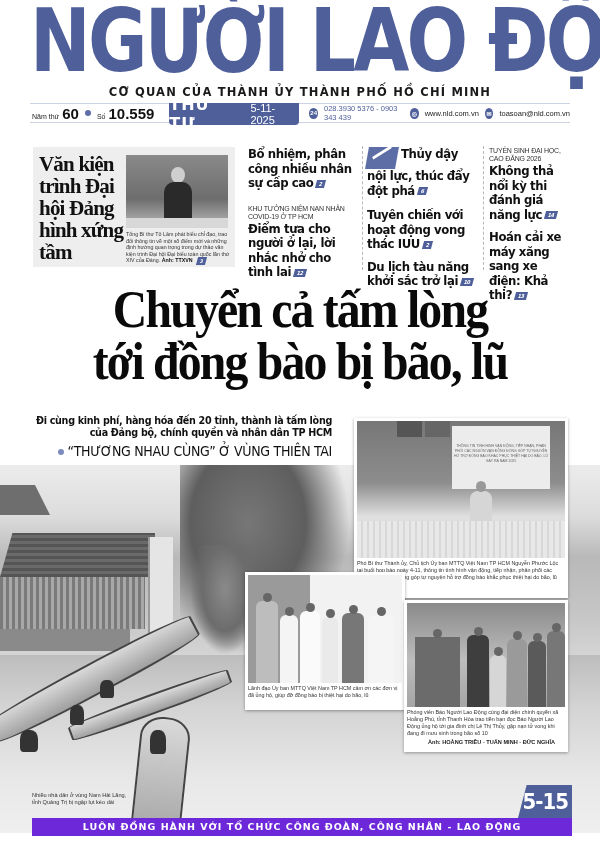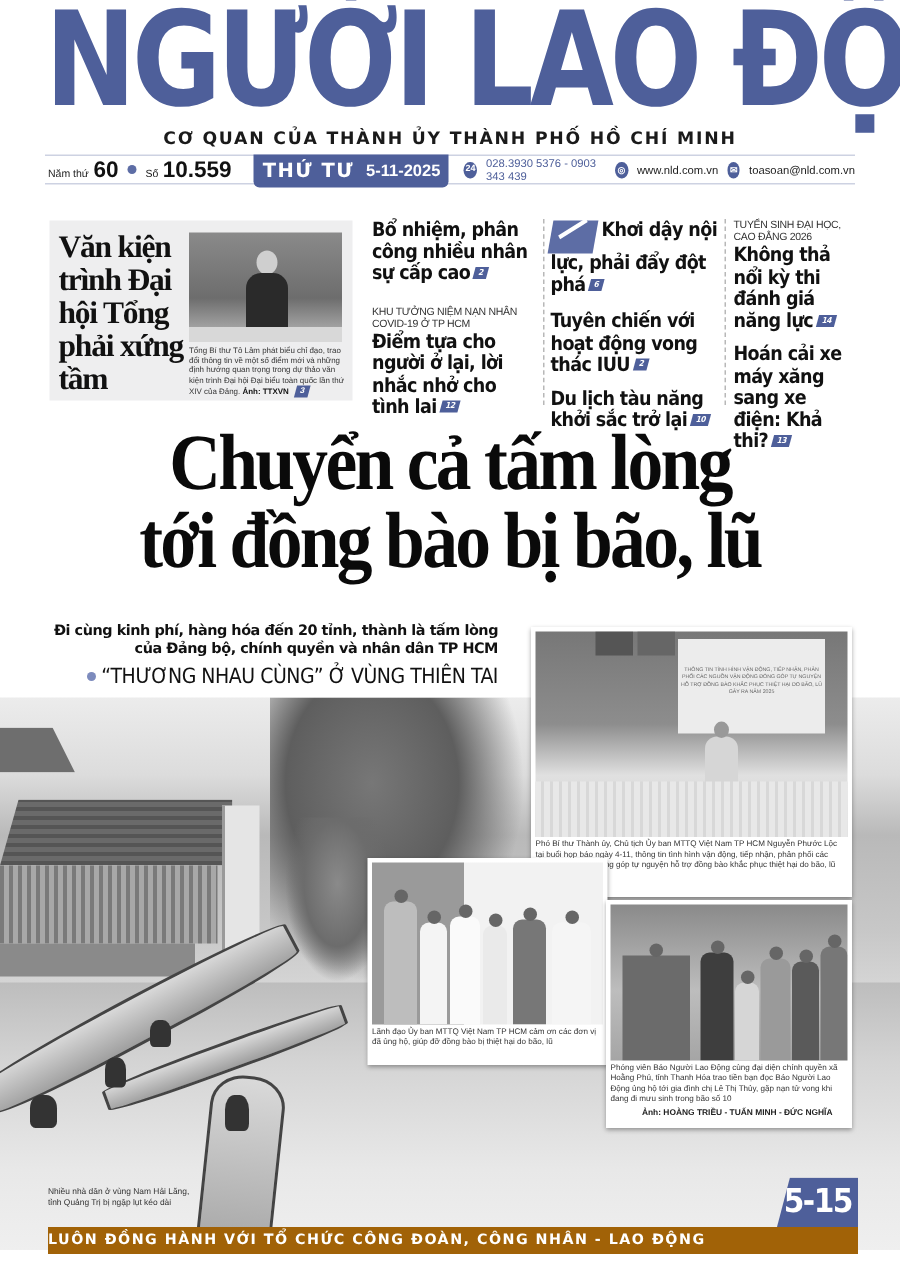--- a/index.html
+++ b/index.html
@@ -9,22 +9,22 @@
   .masthead { position: absolute; left: 30px; top: 8px; width: 540px; height: 74px; display: flex; justify-content: space-between; align-items: flex-end; }
   .masthead-title { font-family: "DejaVu Sans", sans-serif; font-weight: 900; font-size: 78px; line-height: 74px; color: #4e5f9a; letter-spacing: -3px; transform: scaleY(1.12) scaleX(0.93); transform-origin: left bottom; white-space: nowrap; }
   .tagline { position: absolute; left: 0; width: 600px; top: 85px; text-align: center; font-family: "DejaVu Sans", sans-serif; font-weight: bold; font-size: 11.5px; letter-spacing: 1.2px; color: #1a1a1a; }
 
   .infobar { position: absolute; left: 30px; top: 103px; width: 540px; height: 20px; display: flex; align-items: center; border-top: 1px solid #cdd2e2; border-bottom: 1px solid #cdd2e2; }
   .info-left { display: flex; align-items: baseline; gap: 3px; width: 155px; padding-left: 2px; }
   .info-small { font-size: 7px; color: #222; }
   .info-big { font-weight: 900; font-size: 15px; color: #111; }
   .dot { width: 6px; height: 6px; border-radius: 50%; background: #5d6da5; display: inline-block; margin: 0 3px; align-self: center; }
   .day-box { background: #4e5f9a; color: #fff; height: 22px; width: 145px; display: flex; align-items: center; justify-content: center; gap: 8px; margin-top: 2px; border-radius: 0 0 4px 4px; }
-  .day-name { font-family: "DejaVu Sans", sans-serif; font-weight: 900; font-size: 13px; letter-spacing: 1px; }
-  .day-date { font-size: 11px; font-weight: bold; }
+  .day-name { font-family: "DejaVu Sans", sans-serif; font-weight: 900; font-size: 16px; letter-spacing: 1px; }
+  .day-date { font-size: 11px; font-weight: normal; }
   .info-right { display: flex; align-items: center; gap: 6px; padding-left: 10px; font-size: 7.5px; color: #4e5f9a; }
   .ic { display: inline-flex; align-items: center; justify-content: center; width: 11px; height: 11px; border-radius: 50%; background: #4e5f9a; color: #fff; font-size: 6px; font-weight: bold; }
   .info-right .txt-dark { color: #222; text-align: center; }
 
   
   .teaser-box { position: absolute; left: 33px; top: 147px; width: 202px; height: 120px; background: #eeeeef; }
   .teaser-headline { position: absolute; left: 6px; top: 6px; width: 95px; font-family: "Liberation Serif", serif; font-weight: bold; font-size: 21px; line-height: 22px; color: #111; letter-spacing: -0.8px; }
   .teaser-photo { position: absolute; left: 93px; top: 8px; width: 102px; height: 73px; background: linear-gradient(180deg, #8a8a8a 0%, #6d6d6d 60%, #bcbcbc 100%); overflow: hidden; }
   .teaser-photo .person { position: absolute; left: 38px; top: 12px; width: 28px; height: 55px; }
   .teaser-photo .head { position: absolute; left: 7px; top: 0; width: 14px; height: 16px; background: #cfcfcf; border-radius: 50%; }
@@ -85,21 +85,21 @@
   .inset2 .cap { left: 3px; top: 113px; width: 154px; }
   .grp { position: absolute; bottom: 0; background: #e9e9e9; border-radius: 6px 6px 0 0; }
   .grp::before { content: ""; position: absolute; left: 50%; top: -8px; width: 9px; height: 9px; margin-left: -4.5px; border-radius: 50%; background: #666; }
 
   .inset3 { left: 404px; top: 600px; width: 164px; height: 152px; }
   .inset3 .ph { left: 3px; top: 3px; width: 158px; height: 104px; background: linear-gradient(180deg, #8a8a8a 0%, #bdbdbd 55%, #a5a5a5 100%); }
   .inset3 .cap { left: 3px; top: 109px; width: 158px; }
   .inset3 .credit { position: absolute; left: 3px; top: 139px; width: 158px; text-align: right; font-size: 5.6px; font-weight: bold; color: #222; padding-right: 10px; }
 
   .page-range { position: absolute; left: 518px; top: 785px; width: 54px; height: 33px; background: #4e5f9a; color: #fff; font-family: "DejaVu Sans Condensed", "DejaVu Sans", sans-serif; font-weight: bold; font-size: 22px; text-align: right; padding-right: 4px; line-height: 33px; clip-path: polygon(16% 0, 100% 0, 100% 100%, 0 100%); letter-spacing: -1px; }
-  .footer-bar { position: absolute; left: 32px; top: 818px; width: 540px; height: 18px; background: #a16207; color: #fff; font-family: "DejaVu Sans", sans-serif; font-weight: bold; font-size: 9.5px; line-height: 18px; letter-spacing: 1px; }
+  .footer-bar { position: absolute; left: 32px; top: 818px; width: 540px; height: 18px; background: #6d28d9; color: #fff; text-align: center; font-family: "DejaVu Sans", sans-serif; font-weight: bold; font-size: 9.5px; line-height: 18px; letter-spacing: 1px; }
 </style>
 </head>
 <body>
 
 <div class="masthead">
   <div class="masthead-title">NGƯỜI LAO ĐỘNG</div>
 </div>
 <div class="tagline">CƠ QUAN CỦA THÀNH ỦY THÀNH PHỐ HỒ CHÍ MINH</div>
 
 <div class="infobar">
@@ -118,21 +118,21 @@
     <span class="ic">24</span>
     <span>028.3930 5376 - 0903 343 439</span>
     <span class="ic">◎</span>
     <span class="txt-dark">www.nld.com.vn</span>
     <span class="ic">✉</span>
     <span class="txt-dark">toasoan@nld.com.vn</span>
   </div>
 </div>
 
 <div class="teaser-box">
-  <div class="teaser-headline">Văn kiện trình Đại hội Tổng phải xứng tầm</div>
+  <div class="teaser-headline">Văn kiện trình Đại hội Đảng hình xứng tầm</div>
   <div class="teaser-photo">
     <div class="person">
         <div class="head"></div>
         <div class="body"></div>
       </div>
     <div class="podium"></div>
   </div>
   <div class="teaser-caption">
     <span>Tổng Bí thư Tô Lâm phát biểu chỉ đạo, trao đổi thông tin về một số điểm mới và những định hướng quan trọng trong dự thảo văn kiện trình Đại hội Đại biểu toàn quốc lần thứ XIV của Đảng.</span>
     <b>Ảnh: TTXVN</b>
@@ -151,21 +151,21 @@
     <div class="news-h">
       <span>Điểm tựa cho người ở lại, lời nhắc nhở cho tình lai</span><span class="page-tag">12</span>
     </div>
   </div>
 </div>
 <div class="col-divider" style="left:362px;"></div>
 
 <div class="col" style="left:367px; width:112px;">
   <div class="news-item" style="margin-top:4px; margin-bottom:10px;">
     <div class="news-h">
-      <span class="logo-mini"></span><span>Khơi dậy nội lực, phải đẩy đột phá</span><span class="page-tag">6</span>
+      <span class="logo-mini"></span><span>Thủy dậy nội lực, thúc đẩy đột phá</span><span class="page-tag">6</span>
     </div>
   </div>
   <div class="news-item">
     <div class="news-h">
       <span>Tuyên chiến với hoạt động vong thác IUU</span><span class="page-tag">2</span>
     </div>
   </div>
   <div class="news-item">
     <div class="news-h">
       <span>Du lịch tàu năng khởi sắc trở lại</span><span class="page-tag">10</span>

